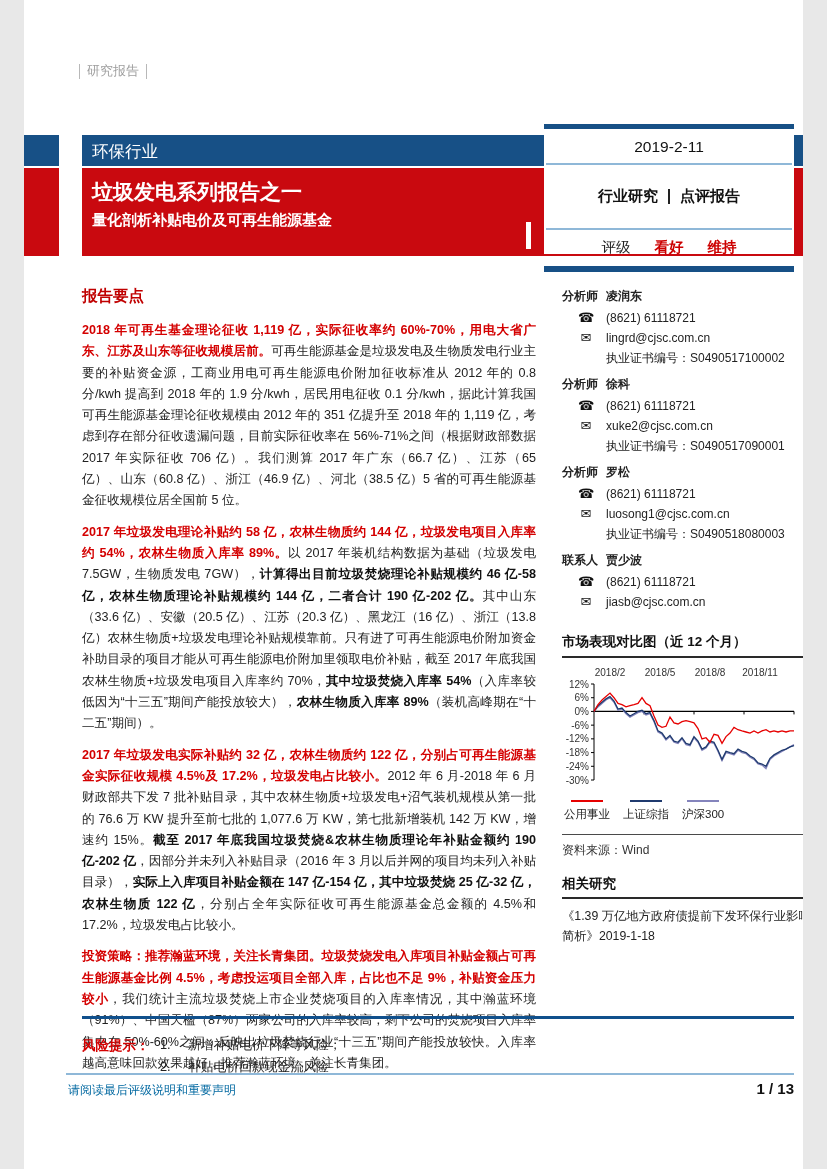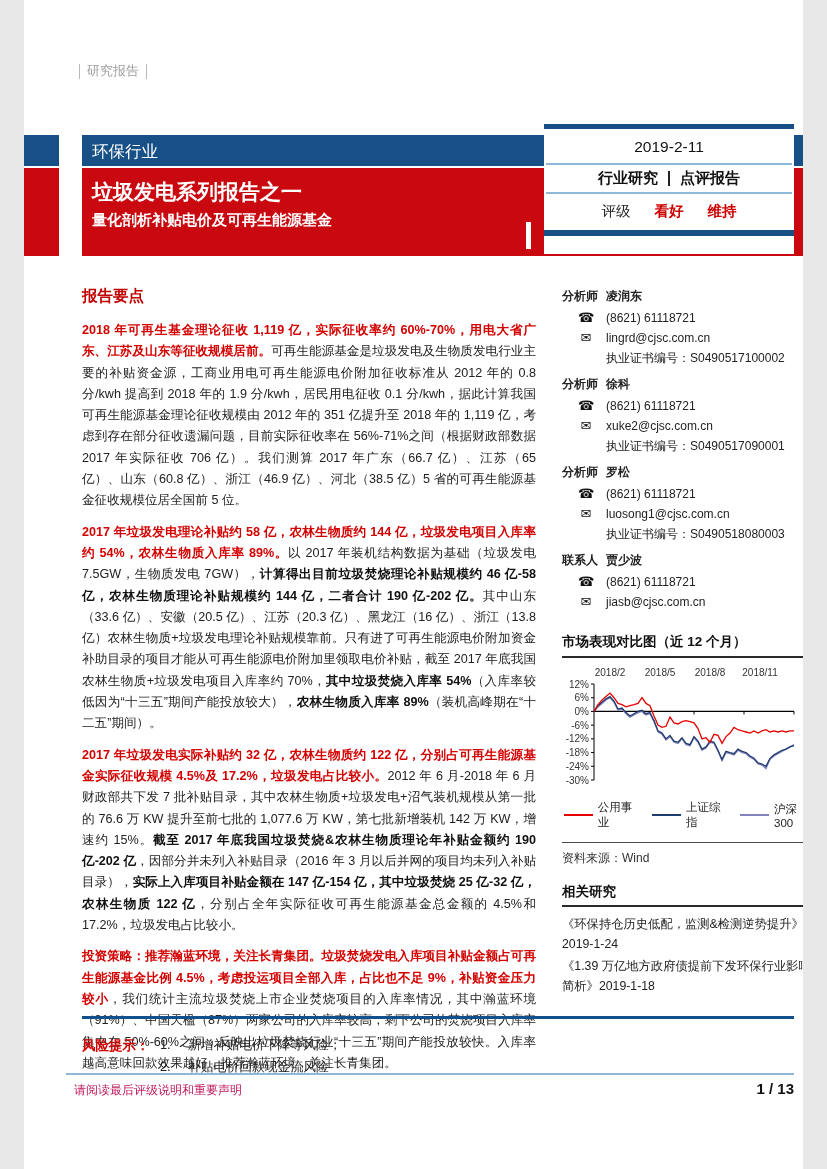--- a/index.html
+++ b/index.html
@@ -24,21 +24,21 @@
   .band-gap{position:absolute;left:35px;top:135px;width:23px;height:121px;background:#fff;z-index:1;}
   .title-caret{position:absolute;left:502px;top:222px;width:5px;height:27px;background:#fff;z-index:2;}
 
   
   .info-panel{position:absolute;left:520px;top:124px;width:250px;height:130px;background:#fff;z-index:3;}
   .ip-bar{height:5px;background:#175086;}
   .ip-bar.bottom{height:6px;}
   .ip-date{text-align:center;font-size:15.5px;color:#111;padding:9px 0 7px;}
   .ip-div{height:2px;background:#8fb8d8;margin:0 2px;}
   .ip-type{display:flex;justify-content:center;align-items:center;gap:10px;
-           font-size:15px;font-weight:bold;color:#111;padding:4px 0;}
+           font-size:15px;font-weight:bold;color:#111;padding:22px 0;}
   .ip-type .sep{width:2px;height:15px;background:#222;}
   .ip-rating{display:flex;justify-content:center;align-items:center;gap:24px;
              font-size:14.5px;padding:8px 0 9px;}
   .ip-rating .val{color:#cc0000;font-weight:bold;}
 
   
   .left-col{position:absolute;left:58px;top:286px;width:454px;}
   .hl-heading{color:#c00000;font-size:15.5px;font-weight:bold;margin:0 0 13px;}
   .para{font-size:12.6px;line-height:21.3px;text-align:justify;color:#212121;margin:0 0 10px;}
   .em-red{color:#d40000;font-weight:bold;}
@@ -60,32 +60,32 @@
   .a-row.contact{padding-left:16px;}
   .a-icon{width:16px;flex:none;margin-right:12px;font-size:13px;color:#111;text-align:center;}
   .a-val{color:#222;}
   a.a-val{color:#222;text-decoration:none;}
   .a-cert{padding-left:44px;}
 
   .chart-block{margin-top:24px;}
   .chart-title{font-size:13.5px;font-weight:bold;color:#111;border-bottom:2px solid #2a2a2a;
                padding-bottom:5px;margin-bottom:6px;}
   .legend{display:flex;gap:13px;font-size:11.5px;color:#222;margin:2px 0 12px;padding-left:2px;}
-  .legend-item{display:flex;align-items:center;gap:5px;}
+  .legend-item{display:flex;align-items:center;gap:5px;flex-direction:column;}
   .legend-swatch{width:32px;height:2px;}
   .source-line{border-top:1px solid #4a4a4a;padding-top:7px;font-size:12px;color:#333;}
 
   .related{margin-top:16px;}
   .related-title{font-size:13.5px;font-weight:bold;color:#111;border-bottom:2px solid #2a2a2a;
                  padding-bottom:4px;margin-bottom:8px;}
   .related-item{font-size:12.3px;line-height:1.6;color:#222;margin-bottom:3px;}
 
   
   .footer-line{position:absolute;left:42px;top:1073px;width:728px;height:2px;background:#8fb8d8;}
-  .footer-note{position:absolute;left:50px;top:1082px;font-size:12px;color:#be185d;}
+  .footer-note{position:absolute;left:44px;top:1082px;font-size:12px;color:#0369a1;}
   .page-num{position:absolute;left:690px;top:1080px;width:80px;text-align:right;
             font-size:15px;font-weight:bold;color:#111;}
 </style>
 </head>
 <body>
 
 <div class="page">
 
   <div class="report-tag">
     <span class="bar"></span>
@@ -259,21 +259,20 @@
             <span class="legend-swatch" style="background: rgb(132, 132, 188);"></span>
             <span>沪深300</span>
           </span>
         </div>
       <div class="source-line">资料来源：Wind</div>
     </div>
 
     <div class="related">
       <div class="related-title">相关研究</div>
       <div id="related-items">
-          <div class="related-item">《环保持仓历史低配，监测&amp;检测逆势提升》2019-1-24</div>
           <div class="related-item">《1.39 万亿地方政府债提前下发环保行业影响简析》2019-1-18</div>
         </div>
     </div>
   </div>
 
   <div class="footer-line"></div>
   <div class="footer-note">请阅读最后评级说明和重要声明</div>
   <div class="page-num">1 / 13</div>
 
 </div>

